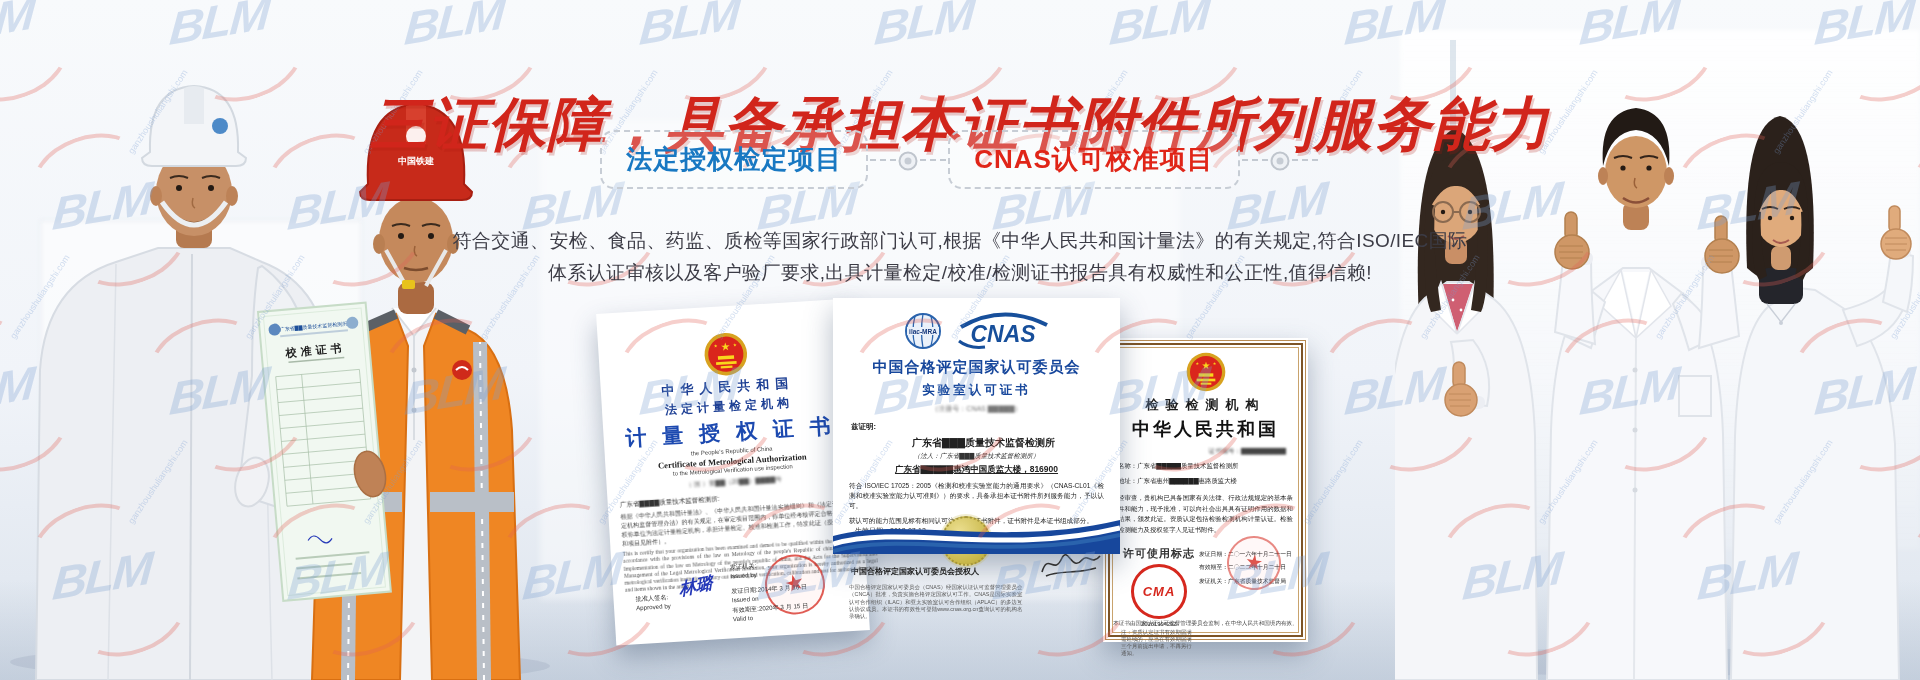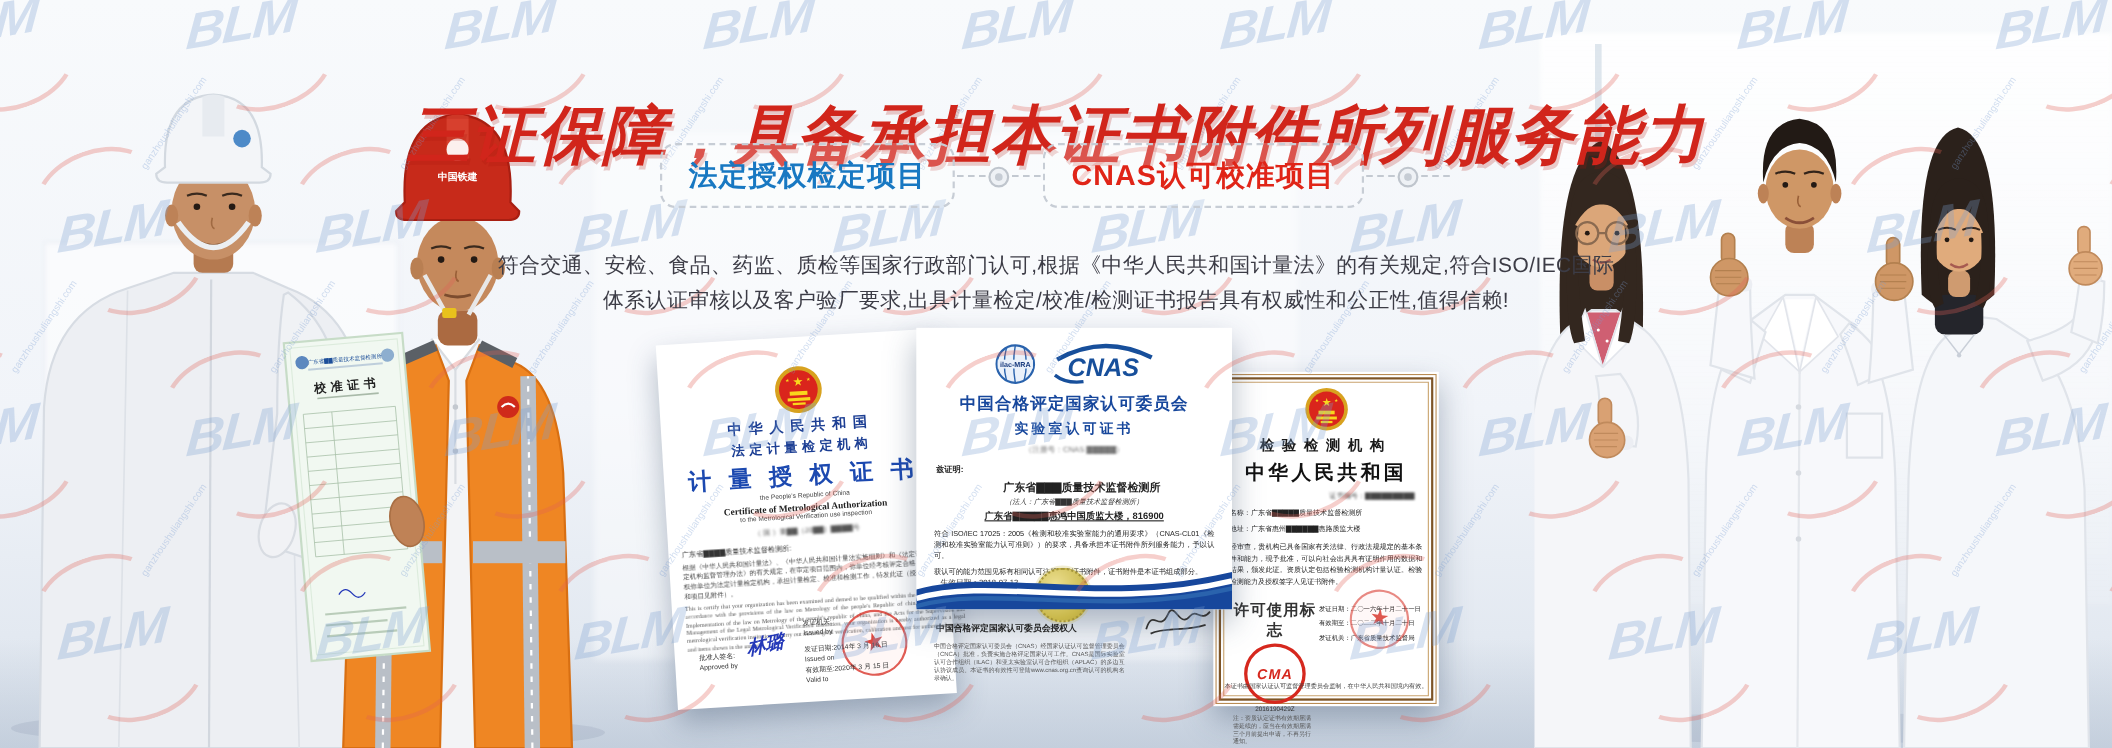--- a/index.html
+++ b/index.html
@@ -89,21 +89,21 @@
   .cert3{left:1103px;top:338px;width:205px;height:304px;}
   .c3-frame{position:absolute;inset:5px;border:2px solid #7d5426;outline:1px solid #b98c54;outline-offset:2px;
     box-shadow:inset 0 0 0 2px #fff,inset 0 0 0 3px #c9a36d;pointer-events:none;}
   .c3-emblem{margin:14px auto 2px;}
   .c3-header{font-size:13px;font-weight:bold;letter-spacing:7px;color:#1a1a1a;margin-top:4px;}
   .c3-title{font-size:18px;font-weight:bold;letter-spacing:3px;color:#111;margin-top:3px;}
   .c3-serial{font-size:6.5px;color:#444;text-align:right;margin:6px 22px 0;}
   .c3-name,.c3-addr{font-size:6.4px;text-align:left;margin:6px 15px 0;color:#222;}
   .c3-body{font-size:6.4px;margin:7px 15px 0;text-align:justify;line-height:1.65;color:#222;}
   .c3-mark{position:absolute;left:18px;top:208px;width:76px;text-align:center;}
-  .c3-mark-label{font-size:14px;font-weight:bold;letter-spacing:1px;color:#333;}
+  .c3-mark-label{font-size:11px;font-weight:bold;letter-spacing:1px;color:#333;}
   .cma{display:inline-block;margin-top:3px;padding:17px 9px;border:3px solid #d6281e;border-radius:50%;
     color:#d6281e;font-weight:bold;font-size:13px;font-style:italic;letter-spacing:1px;}
   .c3-mark-no{font-size:5.8px;color:#333;margin-top:2px;}
   .c3-mark-note{font-size:8px;color:#555;text-align:left;line-height:1.3;margin-top:2px;}
   .c3-rows{position:absolute;left:96px;top:210px;width:102px;font-size:5.8px;text-align:left;
     line-height:2.3;color:#222;}
   .c3-sealstar{position:absolute;left:124px;top:198px;width:50px;height:50px;border-radius:50%;
     border:2px solid rgba(214,45,35,.55);color:rgba(214,45,35,.8);font-size:20px;line-height:48px;
     transform:rotate(8deg);background:rgba(255,120,110,.05);z-index:2;}
   .c3-footnote{position:absolute;left:0;right:0;bottom:14px;font-size:5.6px;color:#444;text-align:center;}

